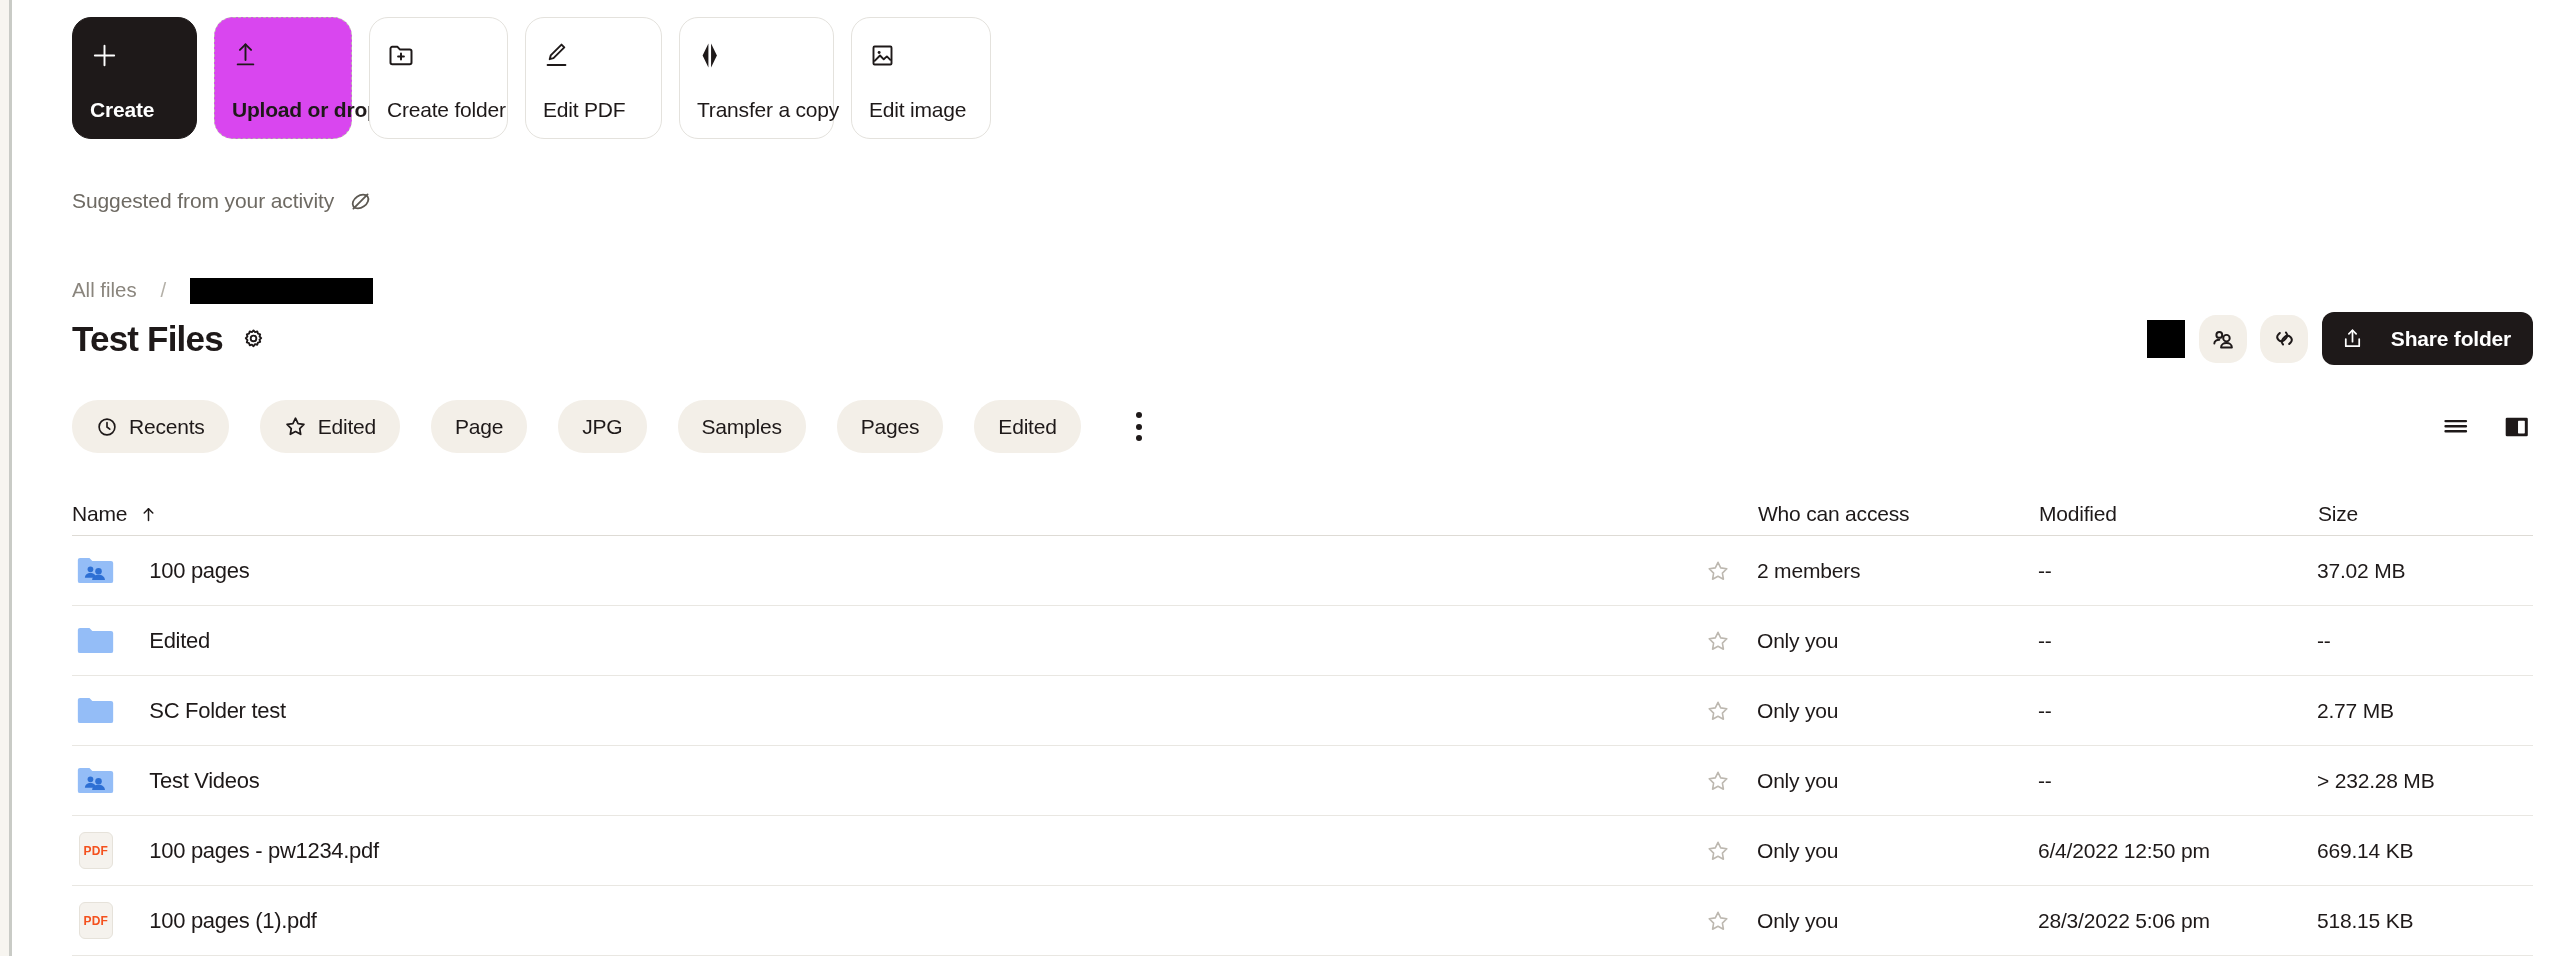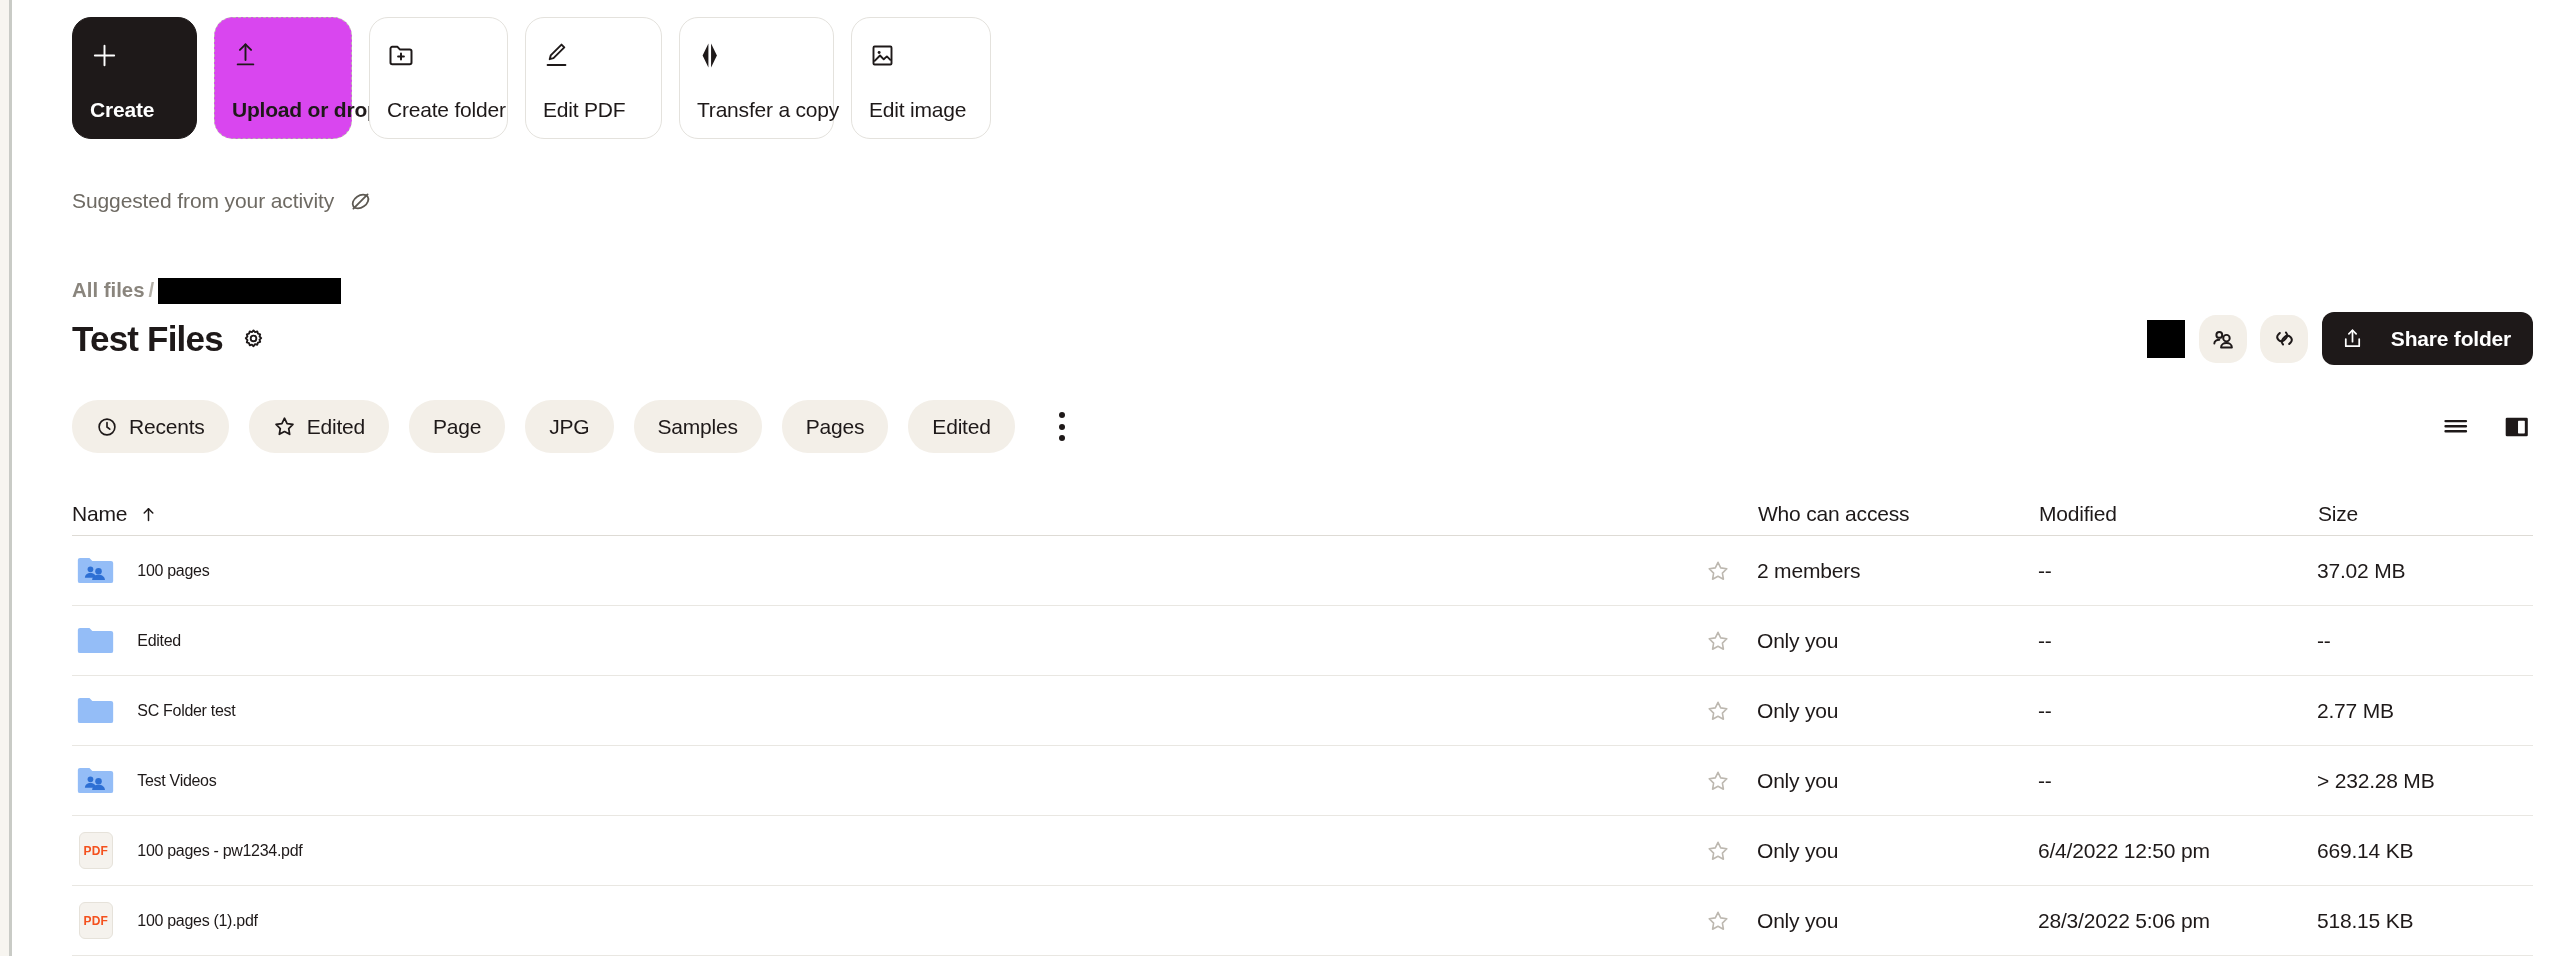--- a/index.html
+++ b/index.html
@@ -59,22 +59,22 @@
   
   .suggested {
     position: absolute; left: 72px; top: 189px;
     display: flex; align-items: center; gap: 14.5px;
   }
   .suggested .txt { font-size: 21px; color: #6e6a63; letter-spacing: -0.1px; }
 
   
   .breadcrumb {
     position: absolute; left: 72px; top: 278px;
-    display: flex; align-items: center; gap: 4px;
-    font-size: 20.4px; color: #8a857d; font-weight: bold;
+    display: flex; align-items: center; gap: 24px;
+    font-size: 20.4px; color: #8a857d;
   }
   .breadcrumb .sep { color: #b4b0a8; }
   .redact-crumb { width: 183px; height: 25.5px; background: #000; }
 
   
   .title-row {
     position: absolute; left: 72px; top: 312px; right: 43px;
     display: flex; align-items: center;
   }
   .page-title {
@@ -101,21 +101,21 @@
     border-radius: 12px;
     display: flex; align-items: center; gap: 27px;
     font-size: 21px; font-weight: 600; letter-spacing: -0.2px;
     cursor: pointer; border: none;
     font-family: "Liberation Sans", sans-serif;
   }
 
   
   .chips-row {
     position: absolute; left: 72px; top: 400px; right: 43px;
-    display: flex; align-items: center; gap: 20px; text-align: right;
+    display: flex; align-items: center; gap: 31px; text-align: right;
   }
   .chip {
     height: 53px; padding: 0 24px;
     background: #f3efe8; border-radius: 26px;
     display: flex; align-items: center; gap: 11px;
     font-size: 21px; color: #1e1919; letter-spacing: -0.2px;
     cursor: pointer; white-space: nowrap;
   }
   .kebab {
     margin-left: 10.2px; width: 34px; height: 43px;
@@ -145,21 +145,21 @@
 
   .row {
     display: flex; align-items: center;
     height: 70px;
     border-bottom: 1.7px solid #e9e7e2;
     cursor: pointer;
   }
   .row .col-name { flex: 0 0 1634px; gap: 22px; padding-left: 4.3px; }
   .row .star-cell { flex: 0 0 51px; display: flex; align-items: center; }
   .fname {
-    font-size: 16px; color: #1e1919; letter-spacing: -0.3px; white-space: nowrap;
+    font-size: 22px; color: #1e1919; letter-spacing: -0.3px; white-space: nowrap; margin-left: 12px;
   }
   .cell {
     font-size: 21px; color: #1e1919; letter-spacing: -0.2px; white-space: nowrap;
   }
   .pdf-ic {
     width: 34px; height: 37px; flex: 0 0 34px;
     background: #f5f2ed; border-radius: 6px;
     border: 0.9px solid #e6e2da;
     display: flex; align-items: center; justify-content: center;
     font-size: 12px; font-weight: 700; color: #f4511e; letter-spacing: 0.2px;

